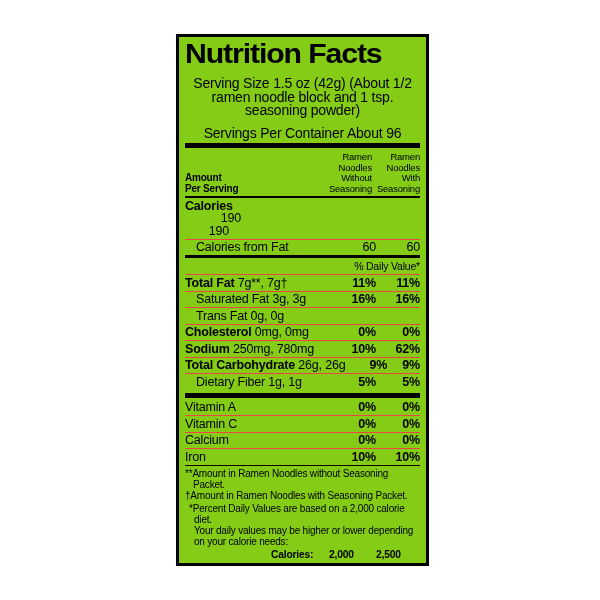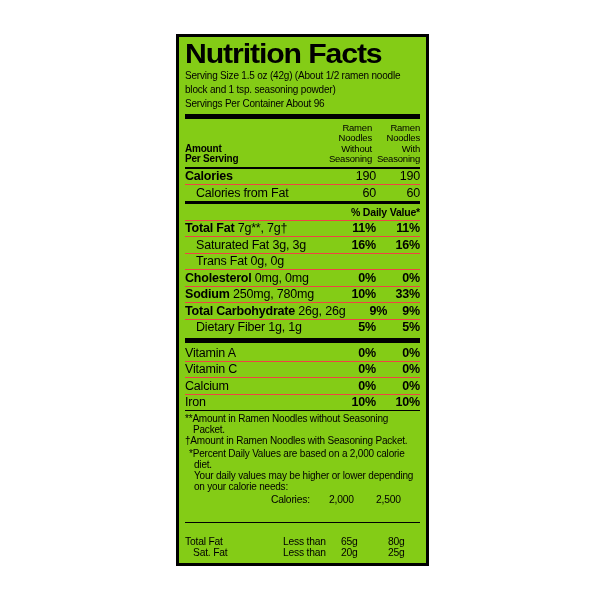--- a/index.html
+++ b/index.html
@@ -3,53 +3,53 @@
 <meta charset="utf-8">
 <style>
   html,body{margin:0;padding:0;background:#fff;width:600px;height:600px;}
   .stage{position:relative;width:600px;height:600px;background:#fff;
          font-family:"Liberation Sans", sans-serif;color:#000;}
   .nf-label{position:absolute;left:176px;top:34px;width:253px;height:532px;
             box-sizing:border-box;border:3px solid #000;background:#84cc16;
             padding:3px 6px;overflow:hidden;letter-spacing:-0.2px;}
   .title{font-weight:bold;font-size:27px;line-height:28px;white-space:nowrap;
          transform:scaleX(1.12);transform-origin:left center;letter-spacing:-1px;}
-  .serving{font-size:10px;line-height:13.5px;margin-top:1px;}
+  .serving{font-size:14px;line-height:13.5px;margin-top:9px;text-align:center;}
   .bar{height:5px;background:#000;margin:3px 0 2px;}
   .colhead{display:flex;align-items:flex-end;font-size:9.5px;line-height:10.5px;
            padding:2px 0 2px;}
   .colhead .aps{flex:1;font-weight:bold;font-size:10px;white-space:pre-line;}
   .colhead .ch1,.colhead .ch2{text-align:right;white-space:pre-line;}
   .colhead .ch1{width:56px;}
   .colhead .ch2{width:48px;}
   .row{display:flex;align-items:baseline;border-top:1px solid #ef4444;
        font-size:12.5px;line-height:12.5px;padding:1.5px 0 1.5px;}
   .row.nb{border-top:none;}
-  .row.t2{border-top:2px solid #000;}
+  .row.t2{border-top:2px solid #000;flex-direction:column;}
   .lbl{flex:1;white-space:nowrap;}
   .lbl.ind{padding-left:11px;}
   .nmb{font-weight:bold;}
   .v1{width:56px;text-align:right;font-weight:bold;}
   .v2{width:44px;text-align:right;font-weight:bold;}
   .v1.plain,.v2.plain{font-weight:normal;}
   .dvrow{border-top:3px solid #000;text-align:right;font-size:10.5px;
-         font-weight:bold;line-height:12px;padding:2px 0 2px;}
+         font-weight:normal;line-height:12px;padding:2px 0 2px;}
   .hr1{border-top:1px solid #000;}
   .footnotes{font-size:10px;line-height:11px;padding-top:2px;}
   .hang{padding-left:8px;text-indent:-8px;}
   .pnote{white-space:pre-line;padding-left:9px;text-indent:-5px;margin-top:2px;}
   .ref{font-size:10.3px;line-height:11.5px;margin-top:2px;}
   .refrow{display:flex;}
   .refrow .rn{width:86px;}
   .refrow .rn.ind2{padding-left:8px;box-sizing:border-box;}
   .refrow .rc{width:58px;margin-left:12px;}
   .refrow .r1{width:47px;}
   .refrow .r2{flex:1;}
   .refhead{display:flex;border-bottom:1px solid #000;padding-bottom:16px;
-           margin-bottom:13px;font-weight:normal;}
+           margin-bottom:13px;font-weight:bold;}
   .refhead .rn{width:86px;}
   .refhead .rc{width:58px;}
   .refhead .r1{width:47px;}
   .refhead .r2{flex:1;}
 </style>
 </head>
 <body>
 
 <div class="stage">
   <div class="nf-label">
@@ -103,21 +103,21 @@
       <span class="v2"></span>
     </div>
     <div class="row">
       <span class="lbl"><b class="nmb">Cholesterol</b> <span>0mg, 0mg</span></span>
       <span class="v1">0%</span>
       <span class="v2">0%</span>
     </div>
     <div class="row">
       <span class="lbl"><b class="nmb">Sodium</b> <span>250mg, 780mg</span></span>
       <span class="v1">10%</span>
-      <span class="v2">33%</span>
+      <span class="v2">62%</span>
     </div>
     <div class="row">
       <span class="lbl"><b class="nmb">Total Carbohydrate</b> <span>26g, 26g</span></span>
       <span class="v1">9%</span>
       <span class="v2">9%</span>
     </div>
     <div class="row">
       <span class="lbl ind"><span>Dietary Fiber</span> <span>1g, 1g</span></span>
       <span class="v1">5%</span>
       <span class="v2">5%</span>

